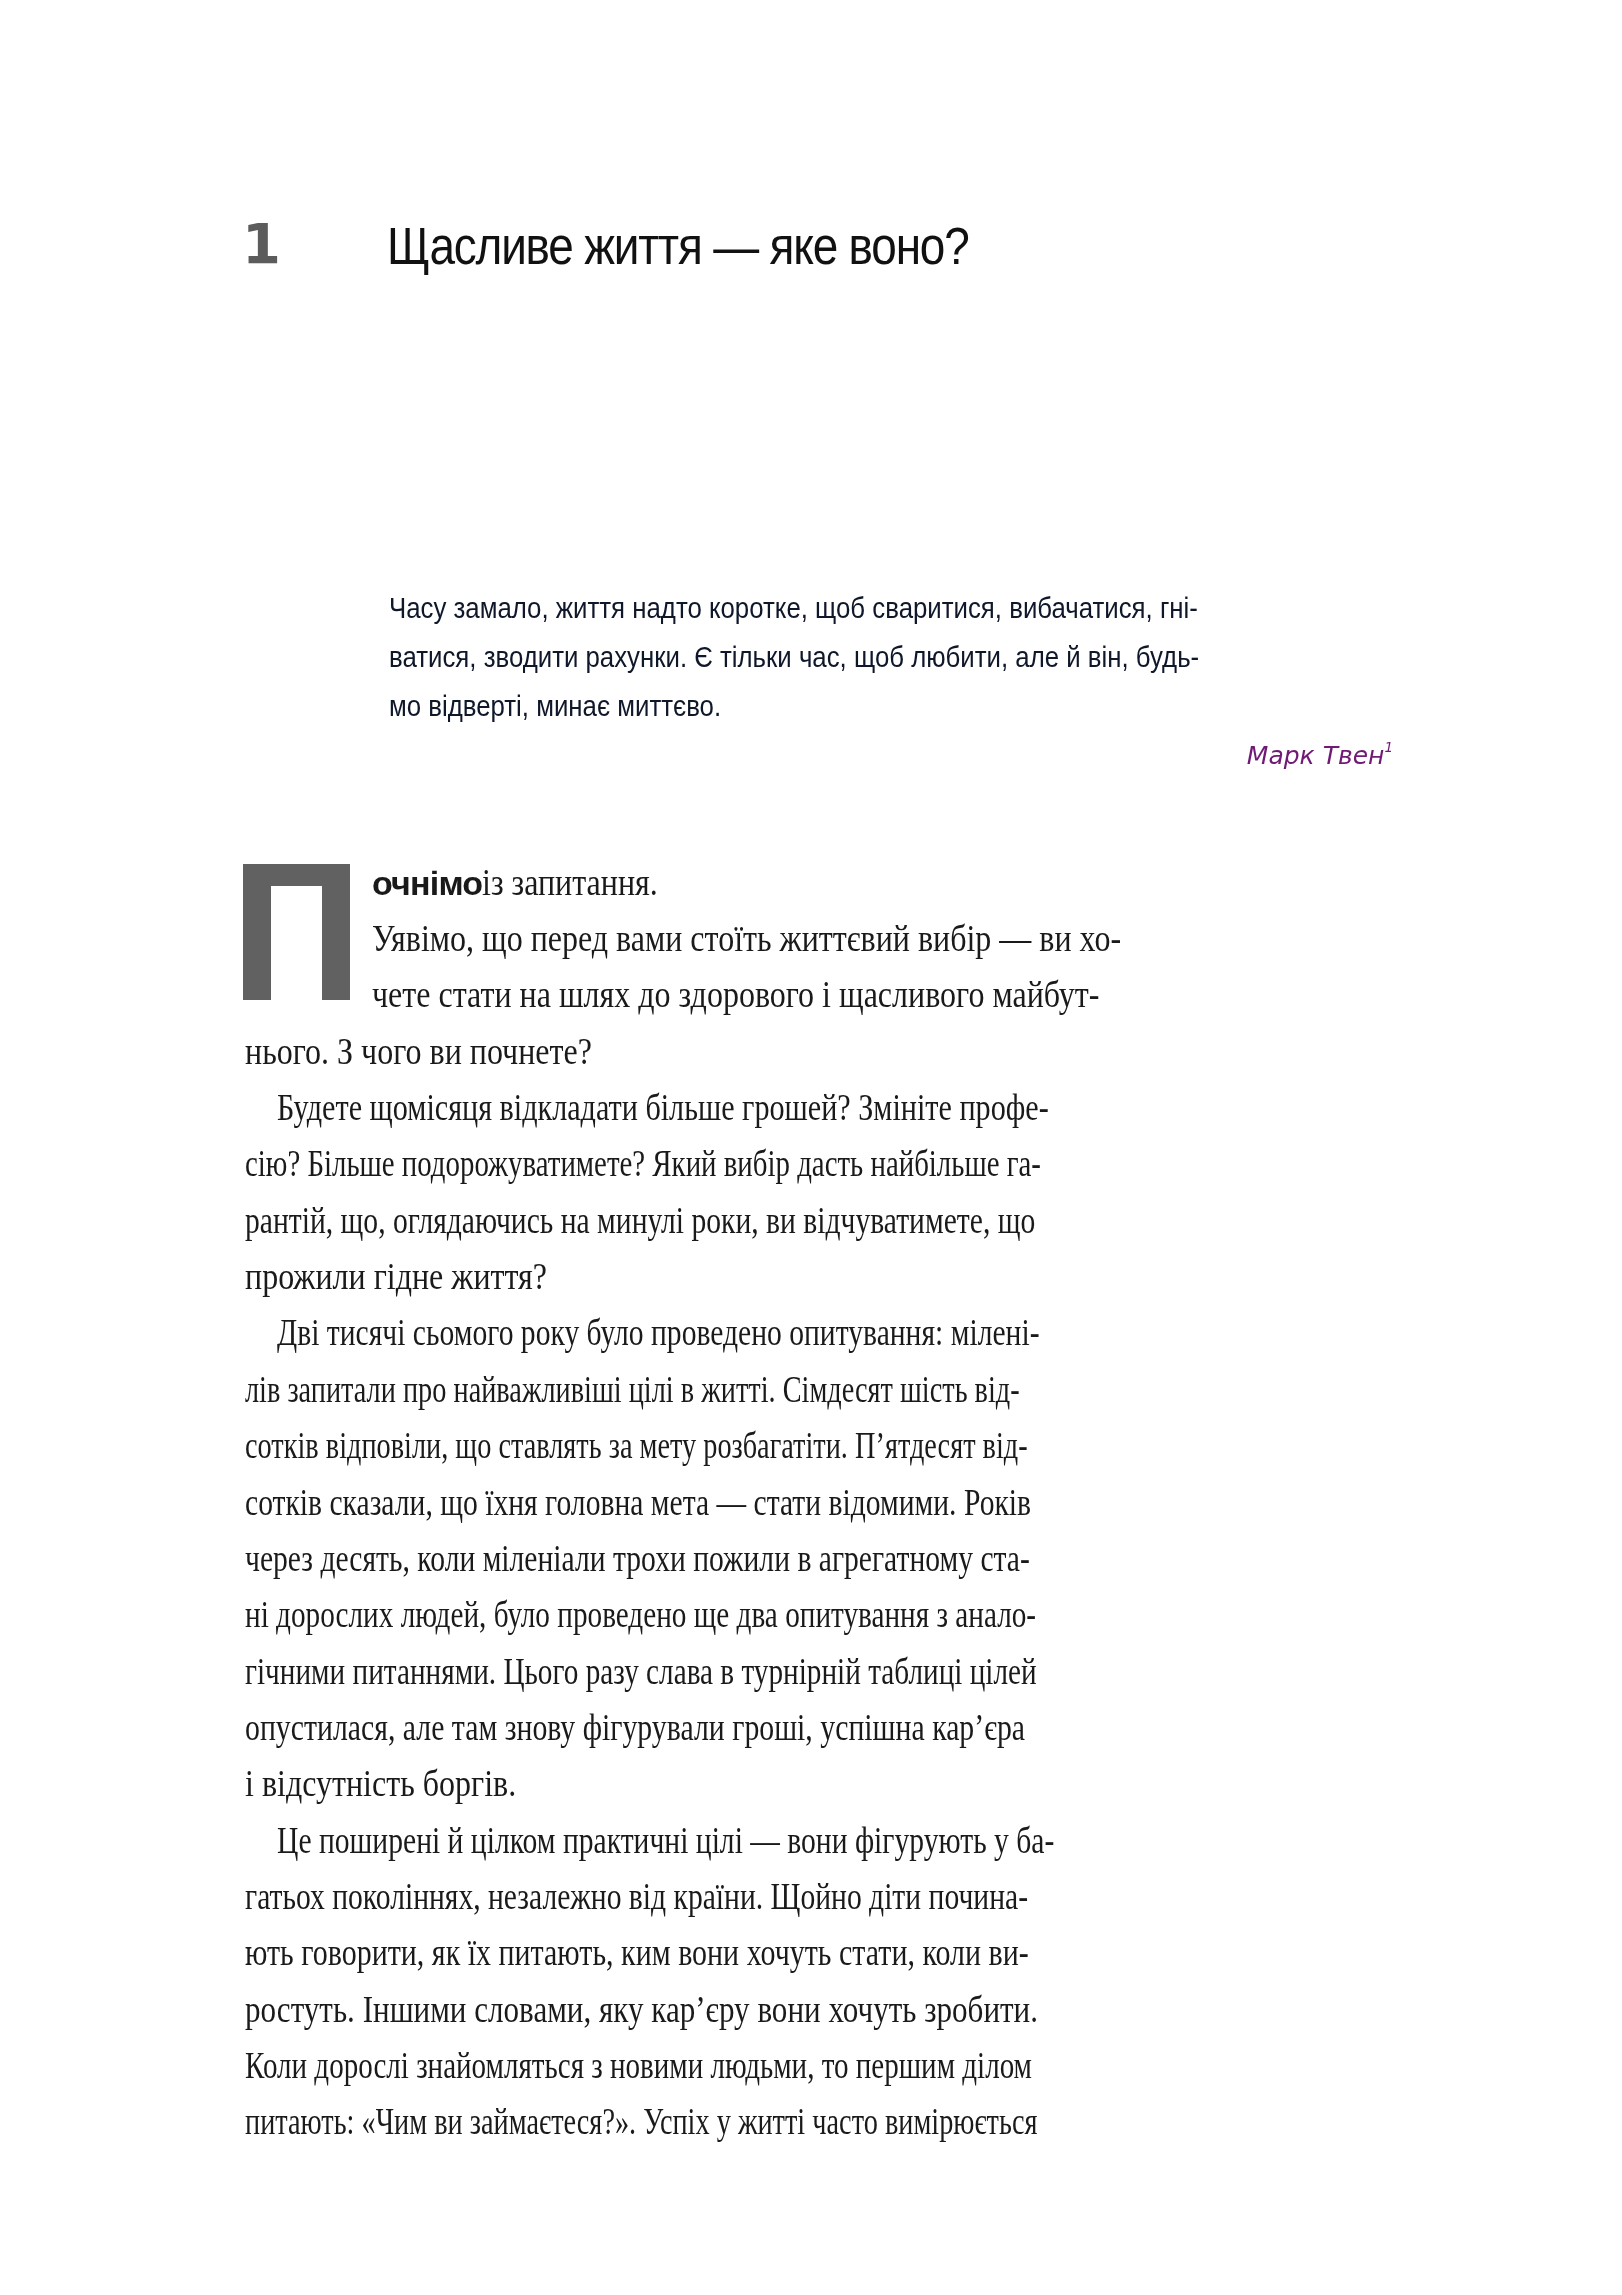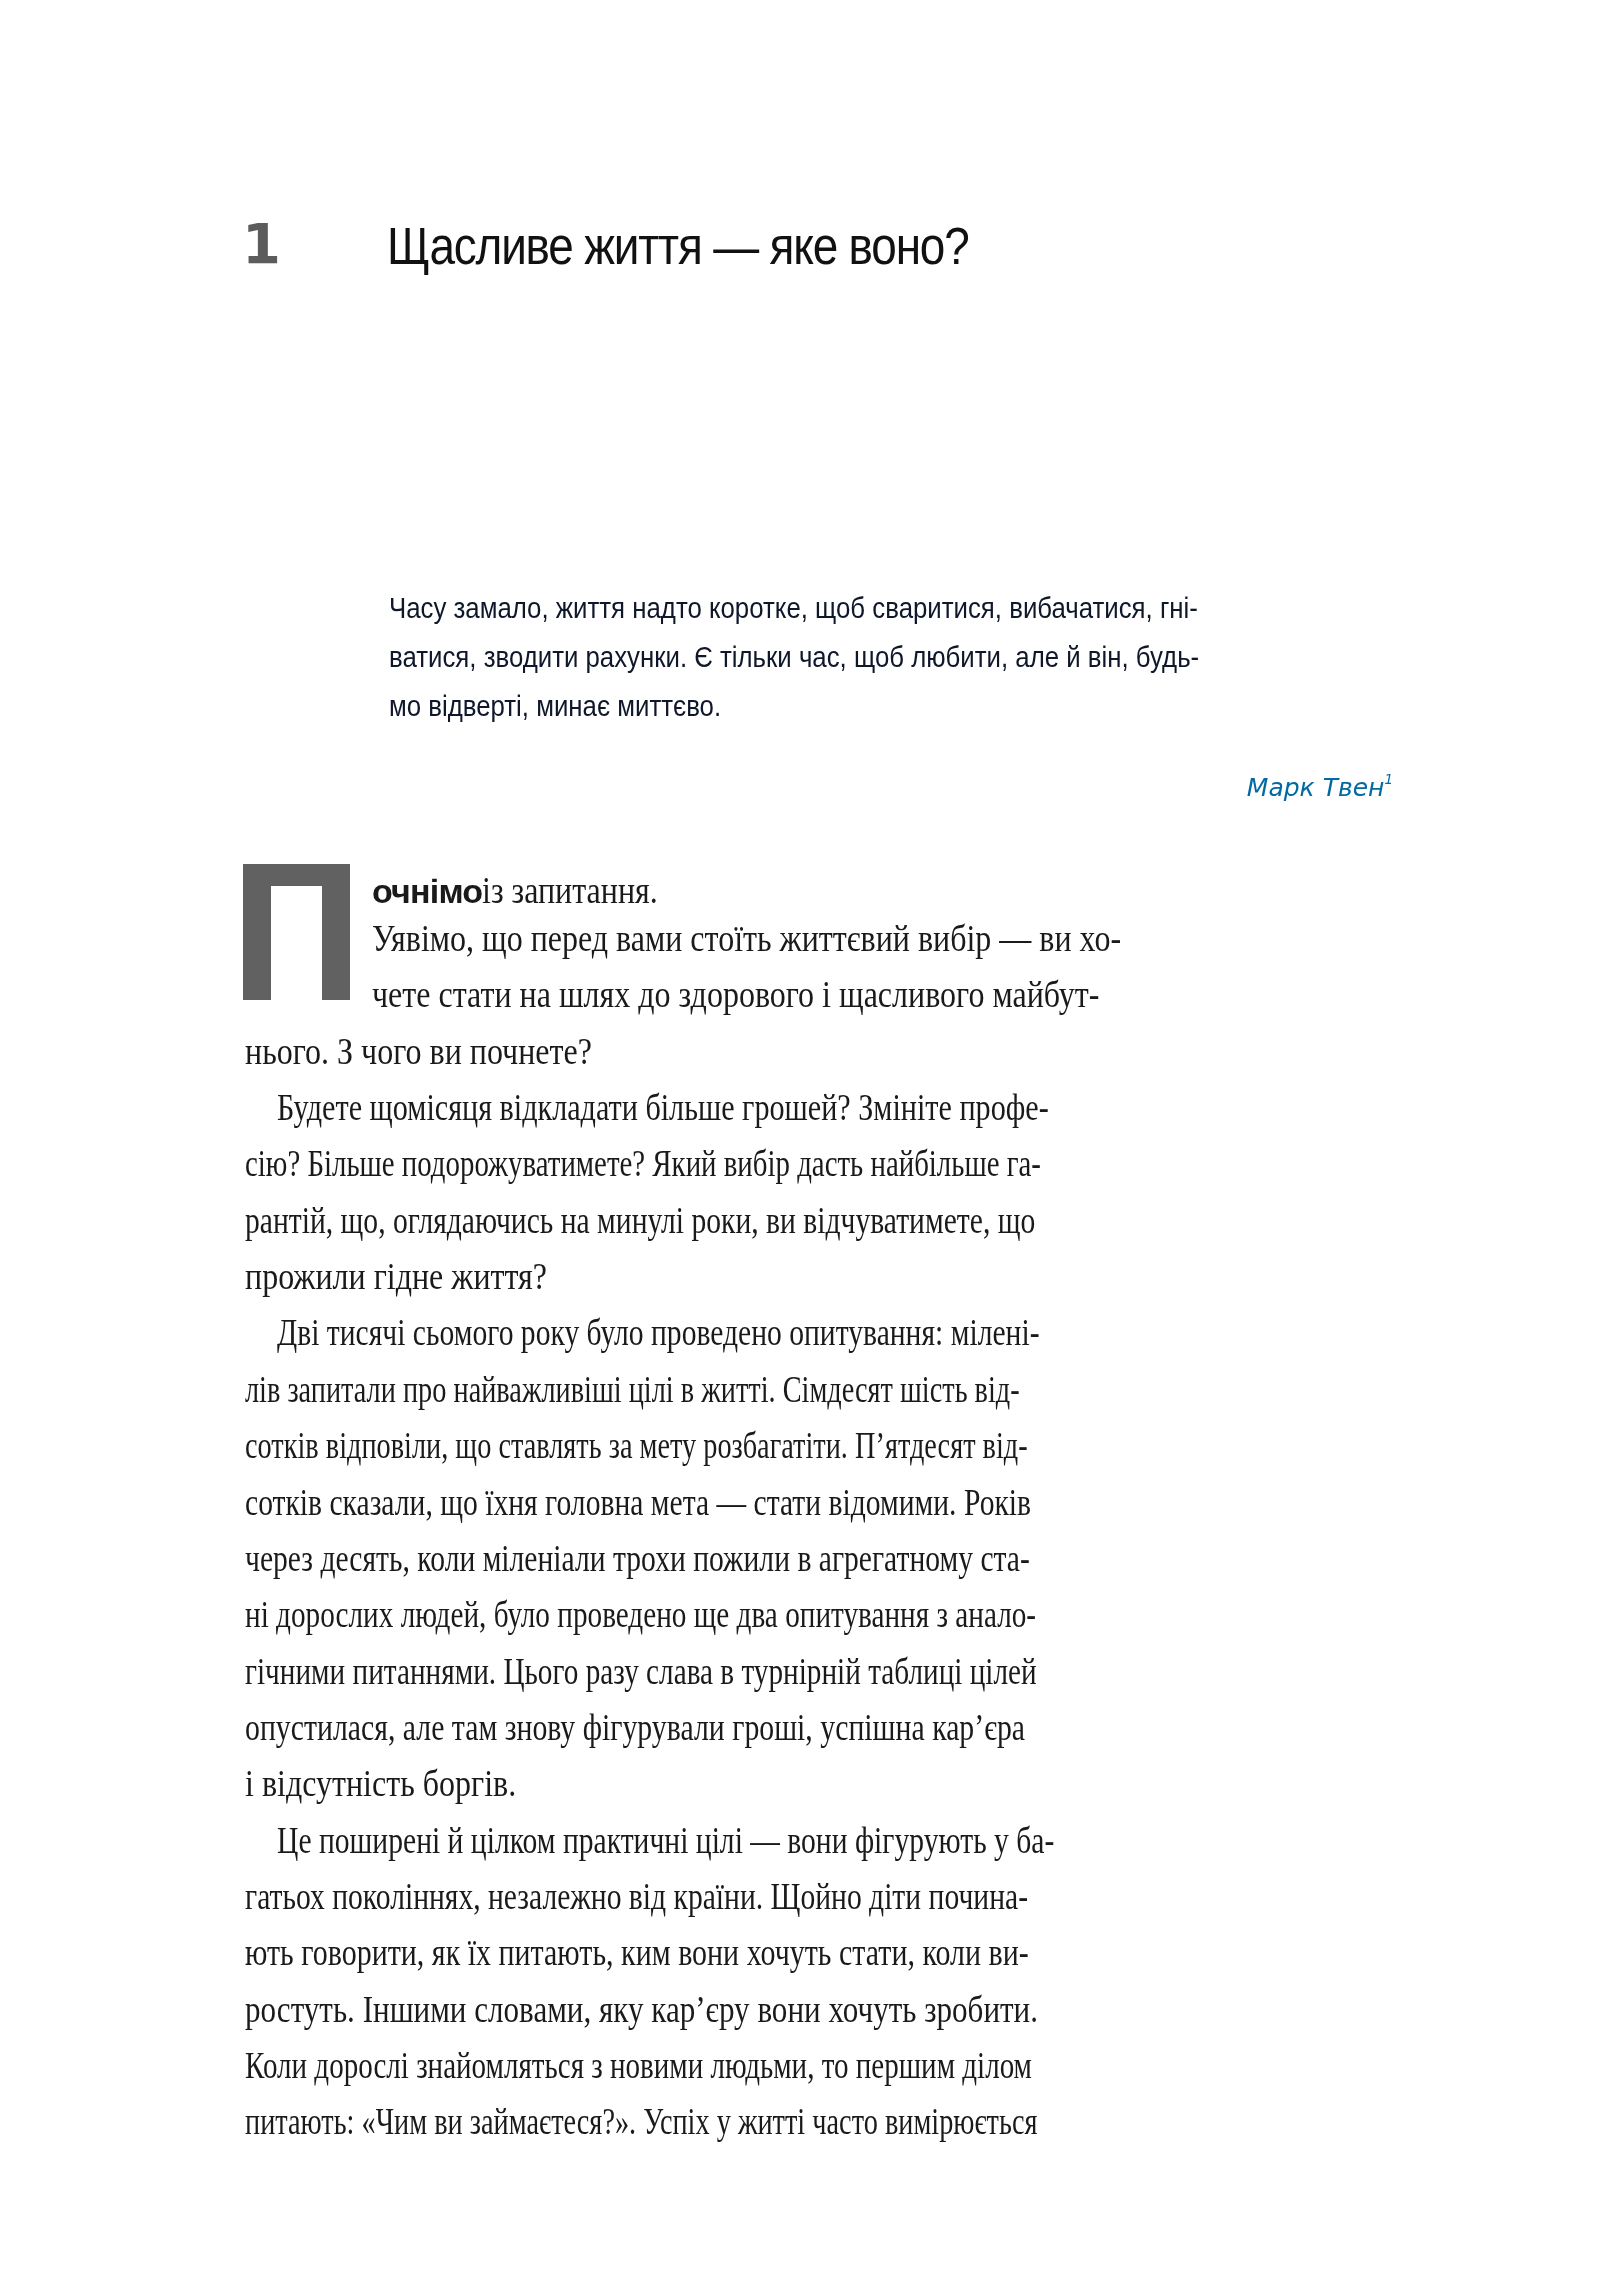--- a/index.html
+++ b/index.html
@@ -21,21 +21,21 @@
 
     .epigraph {
       position: absolute; left: 389px; top: 583px; width: 1010px;
       font-family: "Liberation Sans", sans-serif;
       font-size: 30px; line-height: 49px; color: #0f172a;
     }
     .epigraph .line { display: block; white-space: nowrap; transform: scaleX(0.86); transform-origin: left center; }
     .epigraph-author {
       position: absolute; left: 1099px; top: 732px; width: 294px; text-align: right;
       font-family: "DejaVu Sans", sans-serif; font-style: italic;
-      font-size: 25px; line-height: 37px; color: #0369a1; white-space: nowrap; margin-top: 32px;
+      font-size: 25px; line-height: 37px; color: #701a75; white-space: nowrap;
     }
     .epigraph-author sup { font-size: 13.5px; position: relative; top: -3.4px; font-style: italic; }
 
     .dropcap {
       position: absolute; left: 243px; top: 864px; width: 107px; height: 136px;
     }
     .dropcap .bar-top { position: absolute; left: 0; top: 0; width: 107px; height: 22px; background: #616161; }
     .dropcap .leg-l { position: absolute; left: 0; top: 0; width: 28px; height: 136px; background: #616161; }
     .dropcap .leg-r { position: absolute; right: 0; top: 0; width: 28px; height: 136px; background: #616161; }
 
@@ -68,21 +68,21 @@
   </div>
   <div class="epigraph-author"><span>Марк Твен</span><sup>1</sup></div>
 
   <div class="dropcap" aria-label="П">
     <div class="bar-top"></div>
     <div class="leg-l"></div>
     <div class="leg-r"></div>
   </div>
 
   <div class="body-text" id="body-text">
-      <div class="body-line narrow" style="top: 857px; transform: scaleX(1); margin-top: 8px;"><span class="lead-bold">очнімо</span><span style="display: inline-block; transform: scaleX(0.865); transform-origin: left center;"> із запитання.</span></div>
+      <div class="body-line narrow" style="top: 857px; transform: scaleX(1);"><span class="lead-bold">очнімо</span><span style="display: inline-block; transform: scaleX(0.865); transform-origin: left center;"> із запитання.</span></div>
       <div class="body-line narrow" style="top: 913px; transform: scaleX(0.865);">Уявімо, що перед вами стоїть життєвий вибір — ви хо-</div>
       <div class="body-line narrow" style="top: 969px; transform: scaleX(0.865);">чете стати на шлях до здорового і щасливого майбут-</div>
       <div class="body-line plain" style="top: 1026px; transform: scaleX(0.865);">нього. З чого ви почнете?</div>
       <div class="body-line indent" style="top: 1082px; transform: scaleX(0.815);">Будете щомісяця відкладати більше грошей? Змініте профе-</div>
       <div class="body-line plain" style="top: 1138px; transform: scaleX(0.78);">сію? Більше подорожуватимете? Який вибір дасть найбільше га-</div>
       <div class="body-line plain" style="top: 1195px; transform: scaleX(0.8);">рантій, що, оглядаючись на минулі роки, ви відчуватимете, що</div>
       <div class="body-line plain" style="top: 1251px; transform: scaleX(0.865);">прожили гідне життя?</div>
       <div class="body-line indent" style="top: 1307px; transform: scaleX(0.8);">Дві тисячі сьомого року було проведено опитування: мілені-</div>
       <div class="body-line plain" style="top: 1364px; transform: scaleX(0.765);">лів запитали про найважливіші цілі в житті. Сімдесят шість від-</div>
       <div class="body-line plain" style="top: 1420px; transform: scaleX(0.765);">сотків відповіли, що ставлять за мету розбагатіти. П’ятдесят від-</div>

